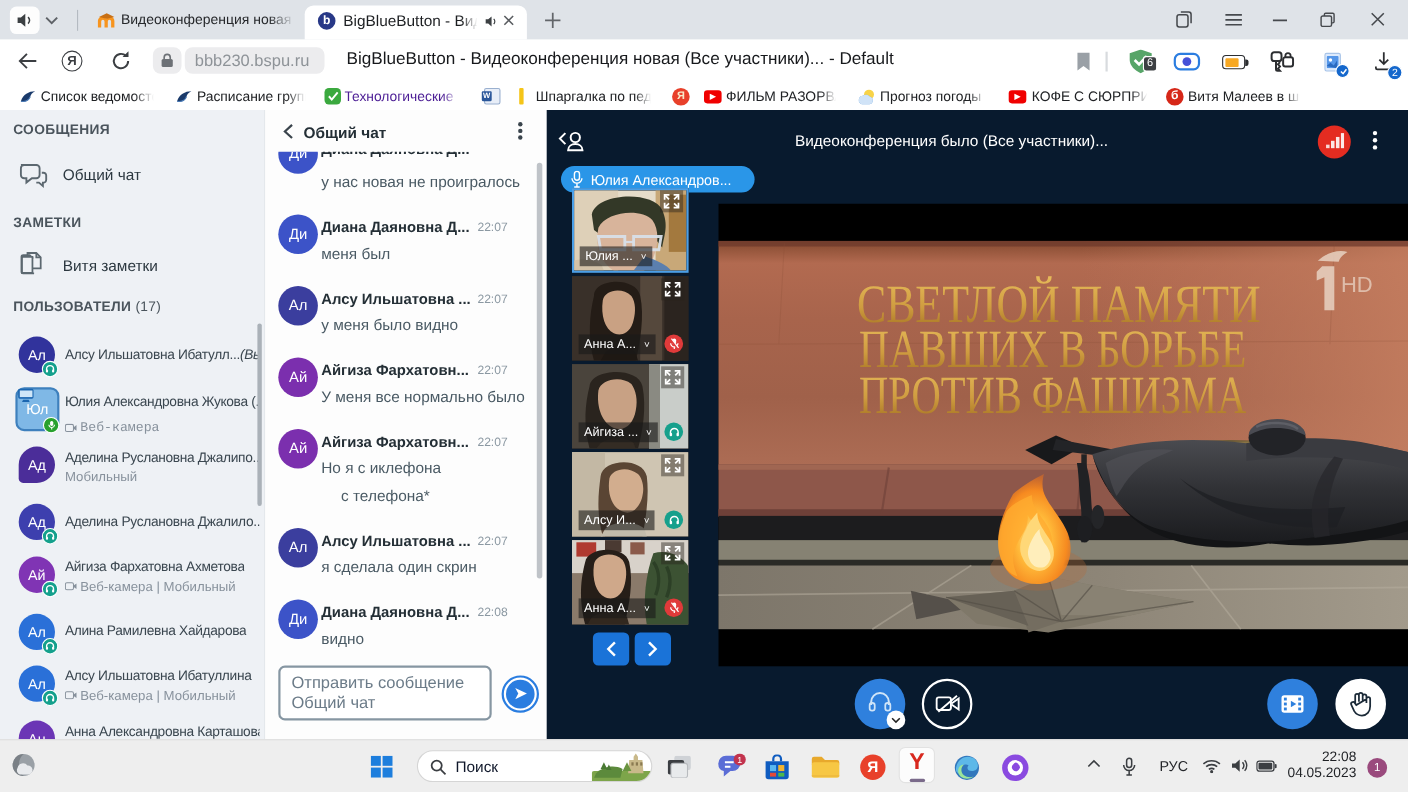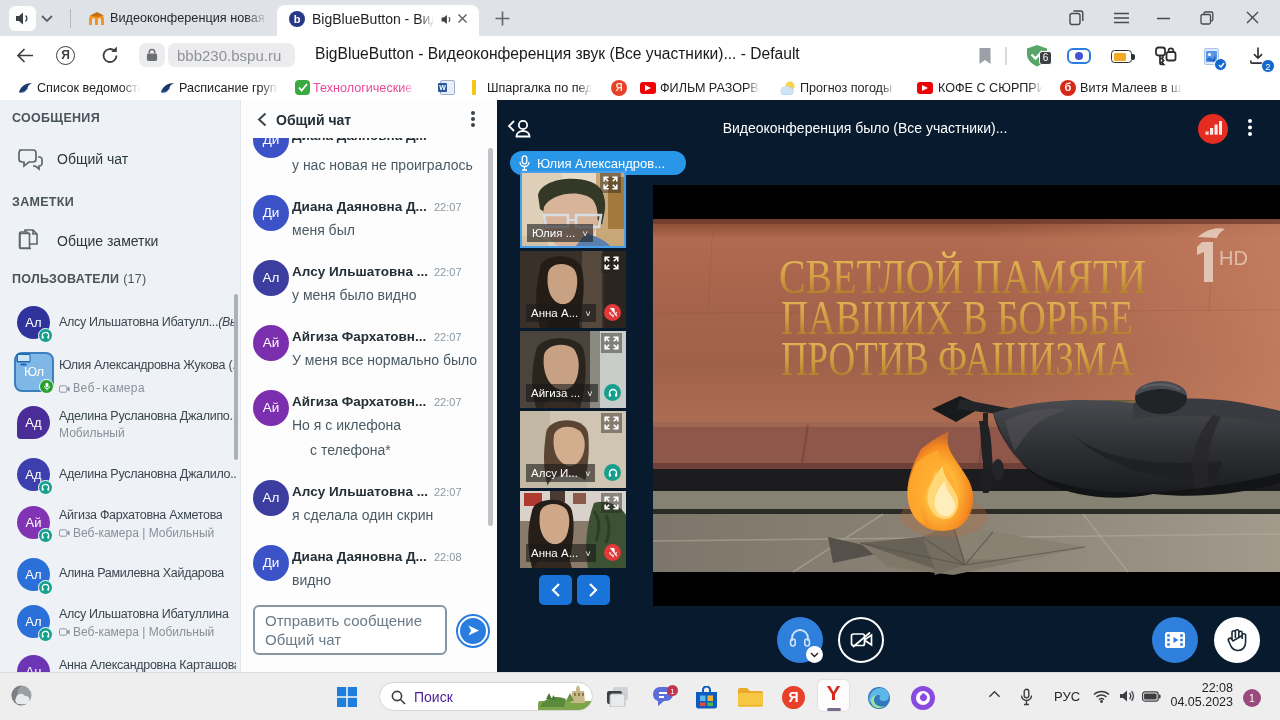--- a/index.html
+++ b/index.html
@@ -89,21 +89,21 @@
         <path d="M15.5 9.5a6.5 6.5 0 1 1-1.9-4.6" stroke="#3b3e42" stroke-width="1.8" fill="none"></path>
         <path d="M15.8 0.5v5.4H10.4z" fill="#3b3e42"></path>
       </svg>
     <div class="abs" style="left:139px;top:43px;width:26px;height:24px;background:#ececee;border-radius:7px;"></div>
     <svg class="abs" style="left:146px;top:48px;" width="12" height="14" viewBox="0 0 13 15">
         <rect x="1" y="6" width="11" height="8" rx="1.6" fill="#6d7176"></rect>
         <path d="M3.5 6V4.5a3 3 0 0 1 6 0V6" stroke="#6d7176" stroke-width="1.6" fill="none"></path>
       </svg>
     <div class="abs" style="left:168px;top:43px;width:127px;height:24px;background:#ececee;border-radius:7px;"></div>
     <div class="abs" style="left:177px;top:47px;font-size:15px;color:#8e9398;">bbb230.bspu.ru</div>
-    <div class="abs" style="left:315px;top:45px;font-size:15.6px;color:#17191c;">BigBlueButton - Видеоконференция звук (Все участники)... - Default</div>
+    <div class="abs" style="left:315px;top:45px;font-size:15.6px;color:#17191c;">BigBlueButton - Видеоконференция новая (Все участники)... - Default</div>
 
     <svg class="abs" style="left:978px;top:47px;" width="14" height="18" viewBox="0 0 14 18">
         <path d="M1.5 1h11v16l-5.5-4L1.5 17z" fill="#9aa0a6"></path>
       </svg>
     <div class="abs" style="left:1005px;top:47px;width:2px;height:18px;background:#d8dbde;"></div>
     <svg class="abs" style="left:1025px;top:45px;" width="24" height="22" viewBox="0 0 24 22">
         <path d="M12 0l10 3.5v6c0 5-4.5 9.5-10 12-5.5-2.5-10-7-10-12v-6z" fill="#57a568"></path>
         <path d="M6.5 9.5l4 4 7-7.5" fill="none" stroke="#fff" stroke-width="2.4"></path>
       </svg>
     <div class="abs" style="left:1039px;top:51px;width:13px;height:14px;background:#3d4043;border-radius:3px;border:1px solid #fff;"></div>
@@ -146,21 +146,21 @@
     <div class="abs" style="left:37px;top:81px;width:103px;height:16px;font-size:12.6px;color:#202225;white-space:nowrap;overflow:hidden;-webkit-mask-image:linear-gradient(90deg,#000 82%,transparent);">Список ведомосте</div>
     <svg class="abs" style="left:160px;top:80px;" width="16" height="16" viewBox="0 0 16 16">
         <path d="M1 12c2-6 7-9 13-9-3 1.5-4 3-4.5 5C8 11.5 4 13.5 1 12z" fill="#1a3a6b"></path>
         <path d="M1 12c4 .8 7-.5 8.5-4" fill="none" stroke="#4a7ab5" stroke-width="1"></path>
       </svg>
     <div class="abs" style="left:179px;top:81px;width:99px;height:16px;font-size:12.6px;color:#202225;white-space:nowrap;overflow:hidden;-webkit-mask-image:linear-gradient(90deg,#000 82%,transparent);">Расписание групп</div>
     <div class="abs" style="left:295px;top:80px;width:15px;height:15px;background:#3ba93f;border-radius:4px;"></div>
     <svg class="abs" style="left:298px;top:83px;" width="10" height="9" viewBox="0 0 10 9">
         <path d="M1 4.5l2.6 3L9 1" stroke="#fff" stroke-width="1.8" fill="none"></path>
       </svg>
-    <div class="abs" style="left:313px;top:81px;width:104px;height:16px;font-size:12.6px;color:#ec4899;white-space:nowrap;overflow:hidden;-webkit-mask-image:linear-gradient(90deg,#000 86%,transparent);">Технологические</div>
+    <div class="abs" style="left:313px;top:81px;width:104px;height:16px;font-size:12.6px;color:#4c1d95;white-space:nowrap;overflow:hidden;-webkit-mask-image:linear-gradient(90deg,#000 86%,transparent);">Технологические</div>
 
     <div class="abs" style="left:440px;top:80px;width:15px;height:15px;background:#e8eef8;border:1px solid #9ab0cf;border-radius:2px;"></div>
     <div class="abs" style="left:438px;top:83px;width:9px;height:9px;background:#2b579a;border-radius:1px;font-size:7px;color:#fff;text-align:center;line-height:9px;font-weight:bold;">W</div>
     <div class="abs" style="left:472px;top:80px;width:4px;height:15px;background:#f5c518;border-radius:1px;"></div>
     <div class="abs" style="left:487px;top:81px;width:105px;height:16px;font-size:12.6px;color:#202225;white-space:nowrap;overflow:hidden;-webkit-mask-image:linear-gradient(90deg,#000 86%,transparent);">Шпаргалка по пед</div>
     <div class="abs" style="left:611px;top:80px;width:16px;height:16px;background:#e8402a;border-radius:50%;"></div>
     <div class="abs" style="left:611px;top:80px;width:16px;height:16px;font-size:10px;color:#f8e8c8;font-weight:bold;text-align:center;line-height:16px;">Я</div>
     <div class="abs" style="left:640px;top:82px;width:16px;height:12px;background:#f00000;border-radius:3px;"></div>
     <svg class="abs" style="left:645px;top:85px;" width="6" height="6" viewBox="0 0 6 6">
         <path d="M0 0l6 3-6 3z" fill="#fff"></path>
@@ -192,21 +192,21 @@
         <path d="M22 12h1.5a2.5 2.5 0 0 1 2.5 2.5v4a2.5 2.5 0 0 1-2.5 2.5H23v3l-3.6-3H17" fill="none" stroke="#5c6870" stroke-width="1.7"></path>
       </svg>
     <div class="abs" style="left:57px;top:151px;font-size:14px;color:#2c3840;">Общий чат</div>
     <div class="abs" style="left:12px;top:195px;font-size:12.5px;font-weight:bold;color:#4a545c;letter-spacing:.3px;">ЗАМЕТКИ</div>
     <svg class="abs" style="left:16px;top:225px;" width="28" height="28" viewBox="0 0 28 28">
         <path d="M9 5h8l4 4v10h-12z" fill="#eef1f5" stroke="#5c6870" stroke-width="1.6"></path>
         <path d="M17 5v4h4" fill="none" stroke="#5c6870" stroke-width="1.6"></path>
         <path d="M5 9h8l-2-2h-6a1.5 1.5 0 0 0-1.5 1.5V22a1.5 1.5 0 0 0 1.5 1.5h10" fill="#eef1f5" stroke="#5c6870" stroke-width="1.6"></path>
         <path d="M4 8.5h9.5V23H4z" fill="#eef1f5" stroke="#5c6870" stroke-width="1.6"></path>
       </svg>
-    <div class="abs" style="left:57px;top:233px;font-size:14px;color:#2c3840;">Общие заметки</div>
+    <div class="abs" style="left:57px;top:233px;font-size:14px;color:#2c3840;">Витя заметки</div>
     <div class="abs" style="left:12px;top:272px;font-size:12.5px;font-weight:bold;color:#4a545c;letter-spacing:.3px;">ПОЛЬЗОВАТЕЛИ <span style="font-weight:normal;margin-top:48px;">(17)</span></div>
 
     <div id="users">
       <div class="abs" style="left:17px;top:306px;width:33px;height:33px;border-radius:50%;background:#31339c;color:#fff;font-size:13px;text-align:center;line-height:33px;">Ал</div>
       <div class="abs ubadge uteal" style="left:38px;top:328px;">
           <svg width="9" height="9" viewBox="0 0 10 10">
             <path d="M1.5 6V5a3.5 3.5 0 0 1 7 0v1" fill="none" stroke="#fff" stroke-width="1.4"></path>
             <rect x="0.8" y="5.5" width="2.2" height="3" rx="1" fill="#fff"></rect>
             <rect x="7" y="5.5" width="2.2" height="3" rx="1" fill="#fff"></rect>
           </svg>
@@ -672,21 +672,21 @@
         <rect x="10.8" y="0" width="9.2" height="9.2" fill="#1d7edd"></rect>
         <rect x="0" y="10.8" width="9.2" height="9.2" fill="#1d7edd"></rect>
         <rect x="10.8" y="10.8" width="9.2" height="9.2" fill="#1d7edd"></rect>
       </svg>
 
     <div class="abs" style="left:379px;top:682px;width:214px;height:29px;background:#fff;border:1px solid #d5d5d5;border-radius:15px;overflow:hidden;">
       <svg class="abs" style="left:11px;top:7px;" width="15" height="15" viewBox="0 0 15 15">
           <circle cx="6" cy="6" r="4.6" fill="none" stroke="#3b3e42" stroke-width="1.6"></circle>
           <path d="M9.5 9.5 14 14" stroke="#3b3e42" stroke-width="1.6"></path>
         </svg>
-      <div class="abs" style="left:34px;top:6px;font-size:14px;color:#4c1d95;">Поиск</div>
+      <div class="abs" style="left:34px;top:6px;font-size:14px;color:#0f172a;">Поиск</div>
       <svg class="abs" style="left:158px;top:0px;" width="56px" height="29" viewBox="0 0 56 29">
           <rect x="0" y="18" width="56" height="11" rx="2" fill="#7da54a"></rect>
           <path d="M4 20c6-6 16-8 24-4l-2 8H2z" fill="#5c8a3c"></path>
           <path d="M8 16l3-6 3 6zM13 17l2.5-5 2.5 5z" fill="#4a7a34"></path>
           <path d="M34 8h4v-3l2-3 2 3v3h4l1 12H33z" fill="#c9b98a"></path>
           <rect x="36" y="10" width="2" height="3" fill="#8a7a52"></rect>
           <rect x="40" y="10" width="2" height="3" fill="#8a7a52"></rect>
           <rect x="44" y="10" width="2" height="3" fill="#8a7a52"></rect>
           <path d="M28 18l4-8 4 8z" fill="#6a9440"></path>
         </svg>

